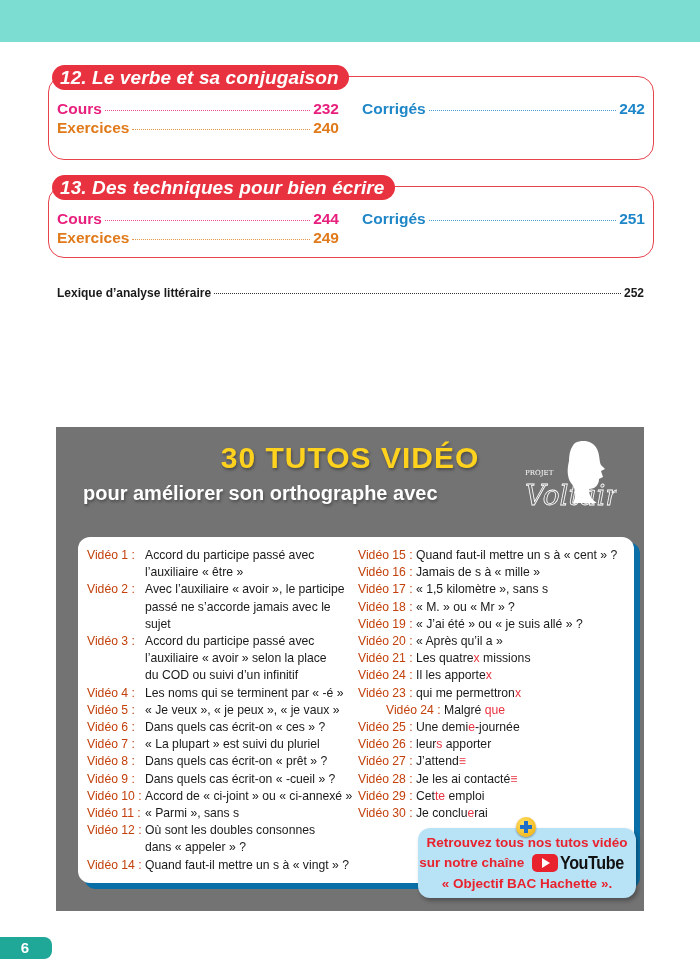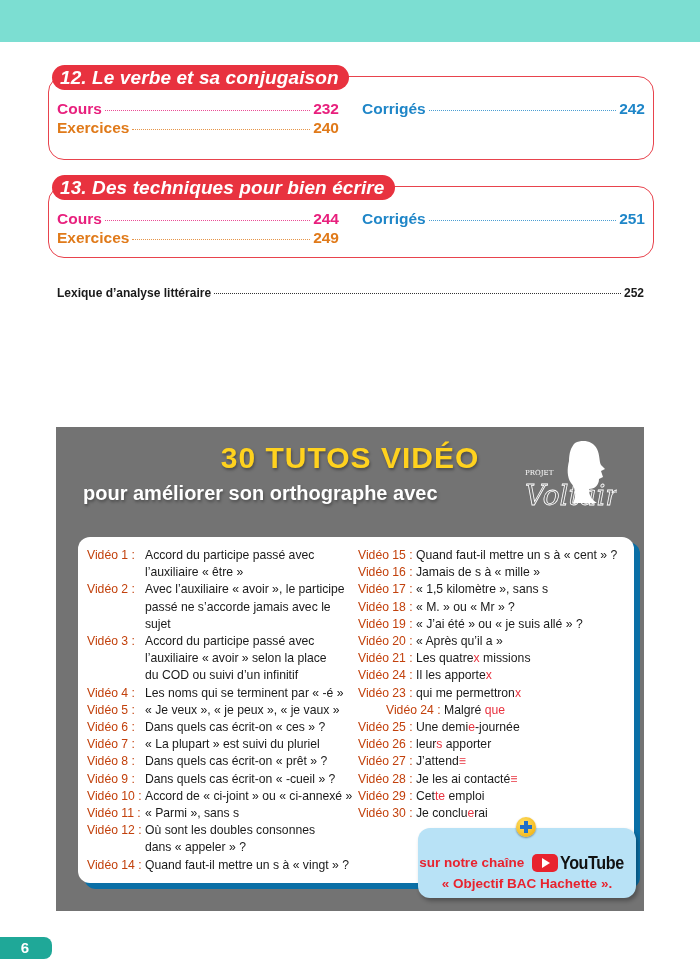--- a/index.html
+++ b/index.html
@@ -230,20 +230,21 @@
       <span class="num" style="width: 58px;">Vidéo 29 :</span>
       <span class="txt"><span>Cet</span><span class="strike">te</span><span> emploi</span></span>
     </div>
     <div class="vitem">
       <span class="num" style="width: 58px;">Vidéo 30 :</span>
       <span class="txt"><span>Je conclu</span><span class="strike">e</span><span>rai</span></span>
     </div>
   </div>
 
 <div class="yt-box">
+  <div class="yt-line" style="top:7px;">Retrouvez tous nos tutos vidéo</div>
   <div class="yt-line" style="top:48px;">« Objectif BAC Hachette ».</div>
   <div class="yt-line" style="top:24px;">
     <span>sur notre chaîne</span>
     <span class="yt-logo">
       <span class="yt-play"></span>
       <span class="yt-word">YouTube</span>
     </span>
   </div>
 </div>
 <div class="plus-badge"></div>

